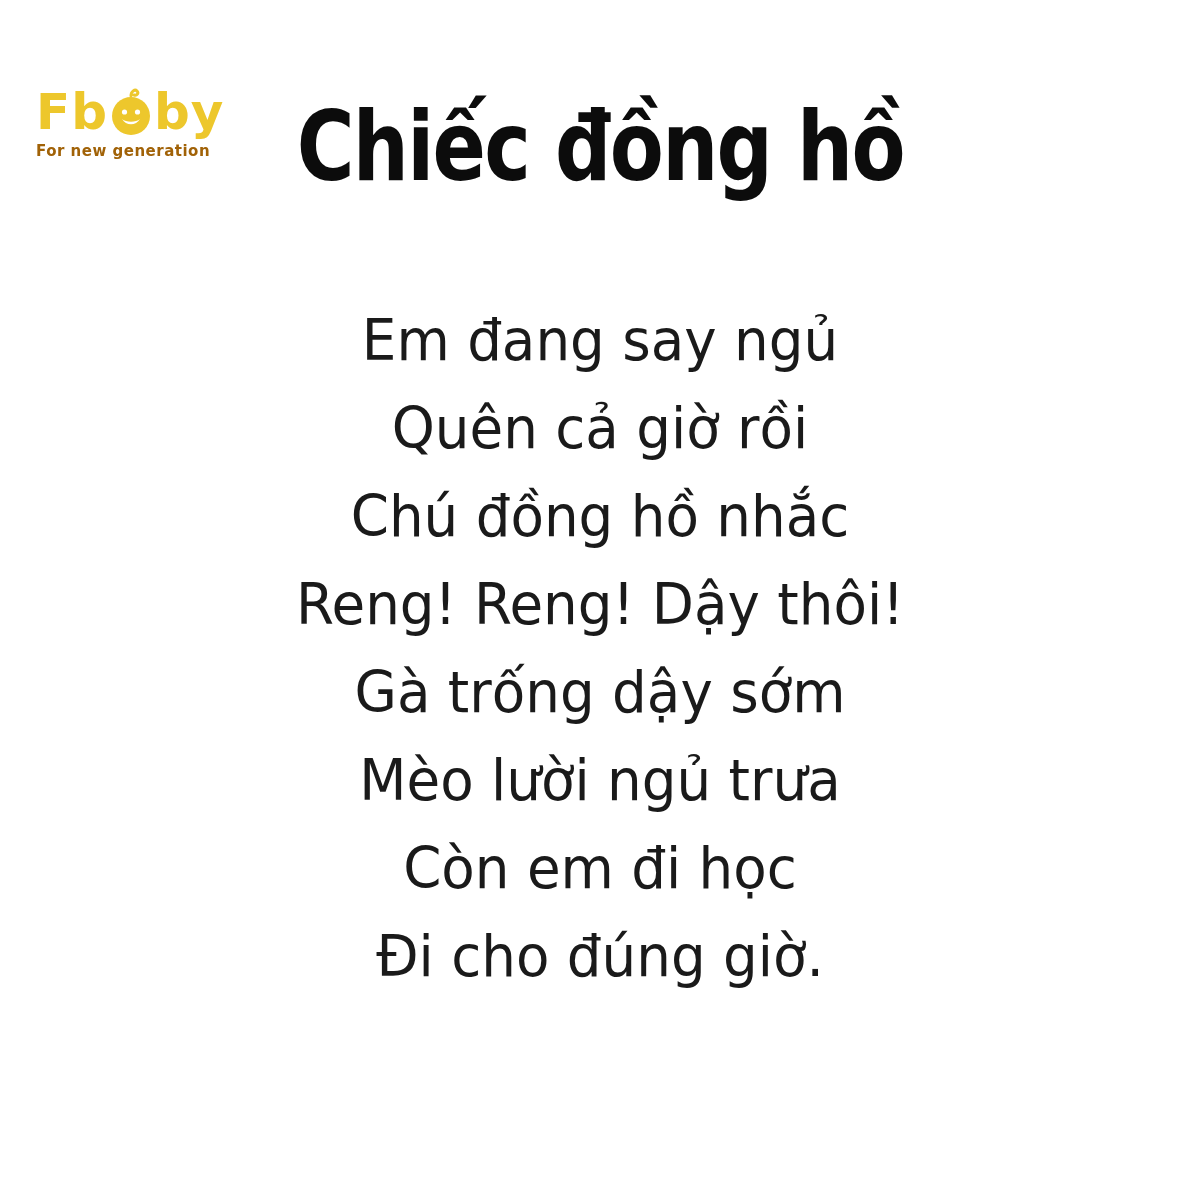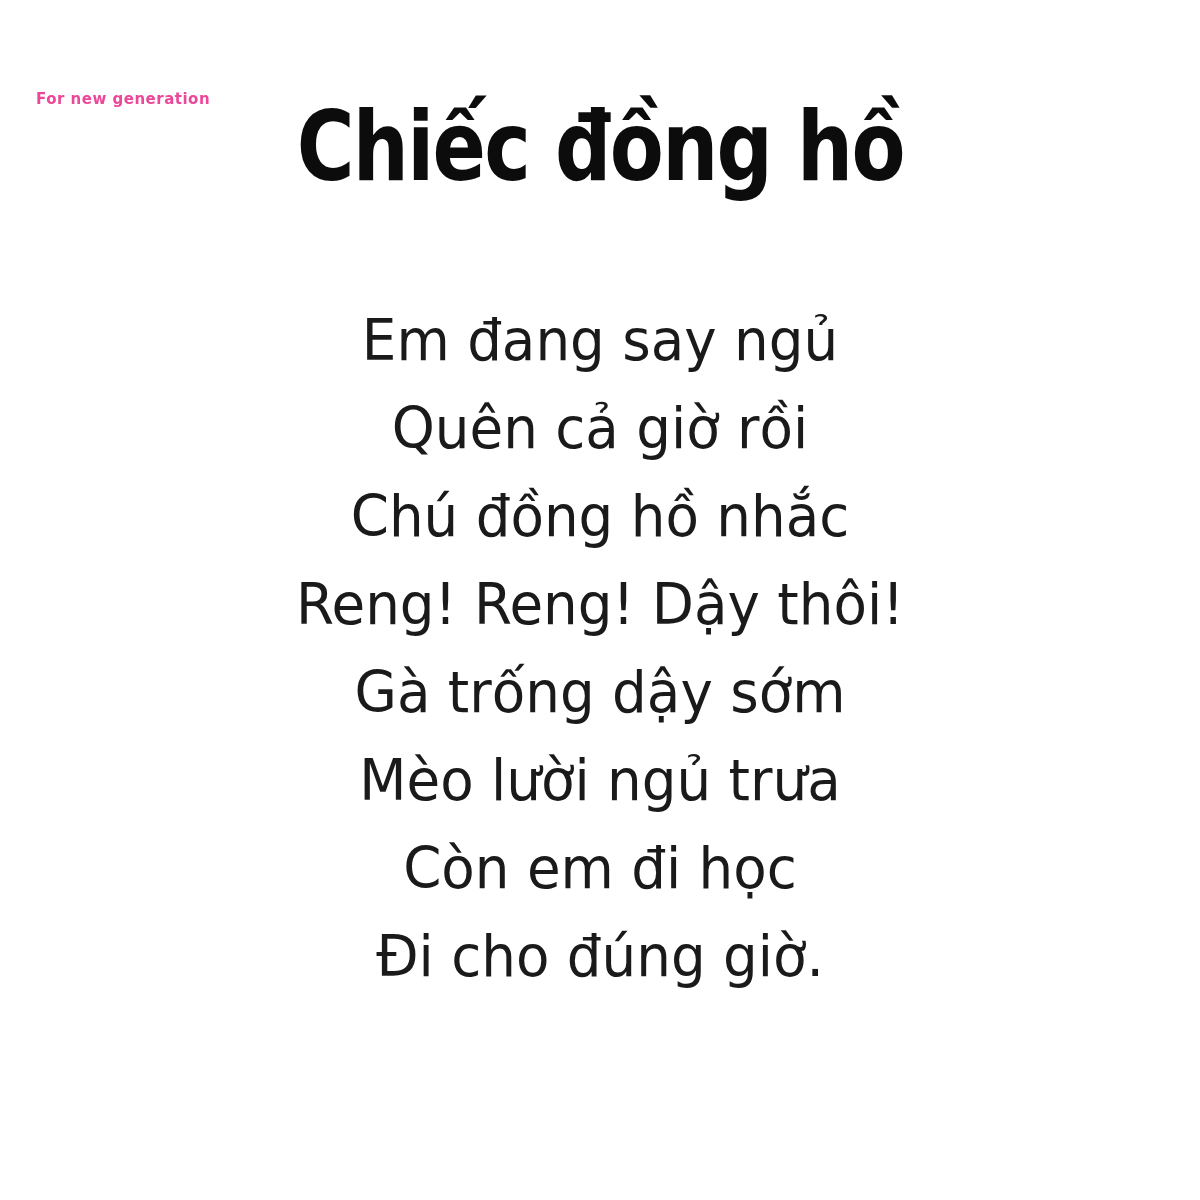--- a/index.html
+++ b/index.html
@@ -35,21 +35,21 @@
   .logo-word .babyface {
     width: 44px;
     height: 52px;
     margin: 0 1px;
     display: block;
   }
   .logo-tagline {
     margin-top: 4px;
     font-size: 15px;
     letter-spacing: 0.5px;
-    color: #ec4899;
+    color: #a16207;
     font-weight: 600;
     white-space: nowrap;
   }
 
   
   .title-wrap {
     position: absolute;
     top: 92px;
     left: 0;
     width: 1200px;
@@ -84,20 +84,35 @@
     letter-spacing: 0px;
     white-space: nowrap;
     transform: scaleX(0.96);
     transform-origin: 50% 50%;
   }
 </style>
 </head>
 <body>
 
 <div class="logo">
+  <div class="logo-word">
+    <span>Fb</span>
+    <svg class="babyface" viewBox="0 0 44 52" aria-hidden="true">
+
+      <path d="M22 10 C22 5 26 3 28 5 C30 7 28 10 25 9" fill="none" stroke="#EDC72C" stroke-width="3" stroke-linecap="round"></path>
+
+      <circle cx="22" cy="30" r="19" fill="#EDC72C"></circle>
+
+      <circle cx="15.5" cy="26" r="2.6" fill="#ffffff"></circle>
+      <circle cx="28.5" cy="26" r="2.6" fill="#ffffff"></circle>
+
+      <path d="M13 33 C17 40 27 40 31 33 C27 36.5 17 36.5 13 33 Z" fill="#ffffff"></path>
+    </svg>
+    <span>by</span>
+  </div>
   <div class="logo-tagline">For new generation</div>
 </div>
 
 <div class="title-wrap">
   <div class="title">Chiếc đồng hồ</div>
 </div>
 
 <div class="poem">
   <div class="poem-line">Em đang say ngủ</div>
   <div class="poem-line">Quên cả giờ rồi</div>

